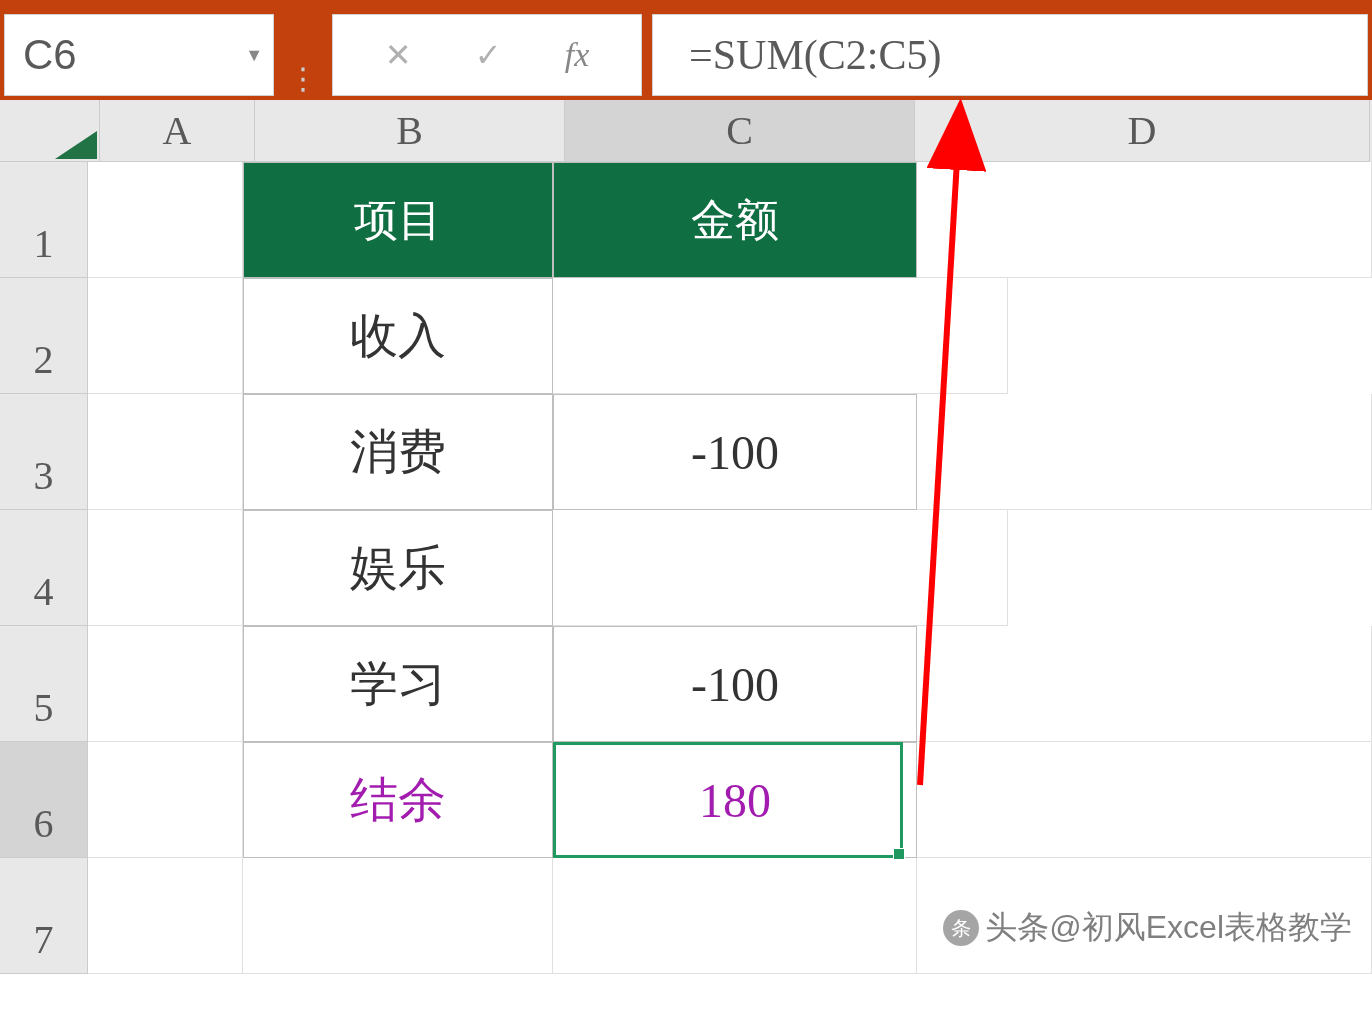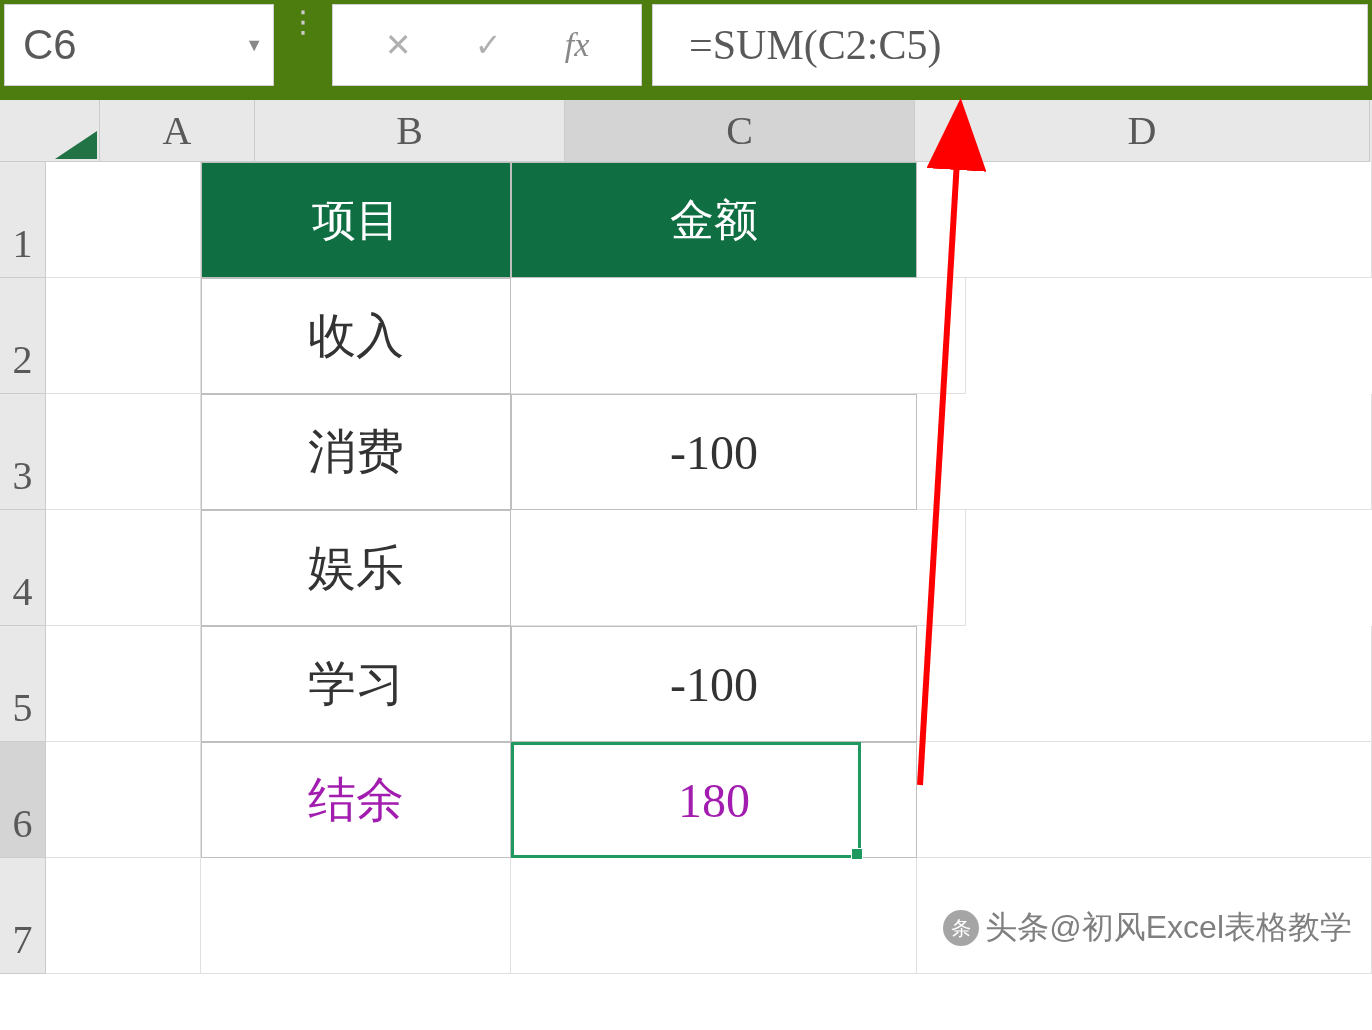--- a/index.html
+++ b/index.html
@@ -12,23 +12,23 @@
       background: #ffffff;
       width: 1372px;
       height: 1030px;
       overflow: hidden;
       position: relative;
     }
     
     
     .formula-bar {
       display: flex;
-      align-items: flex-start;
+      align-items: flex-end;
       padding: 4px;
-      background: #4d7c0f;
+      background: #c2410c;
       height: 100px;
       gap: 10px;
     }
     .name-box {
       width: 270px;
       height: 82px;
       background: #fff;
       border: 1px solid #d0d0d0;
       display: flex;
       align-items: center;
@@ -165,21 +165,21 @@
       border-bottom: 1px solid #e0e0e0;
       display: flex;
       align-items: center;
       justify-content: center;
       font-size: 48px;
       background: #fff;
       font-family: "SimSun", serif;
     }
     .cell.col-A { width: 155px; }
     .cell.col-B { width: 310px; }
-    .cell.col-C { width: 406px; }
+    .cell.col-C { width: 364px; }
     .cell.col-D { width: 455px; }
     
     .header-cell {
       background: #0f6e42 !important;
       color: #fff;
       font-size: 44px;
       border: 1px solid #bfbfbf;
     }
     .data-cell {
       border: 1px solid #bfbfbf;

